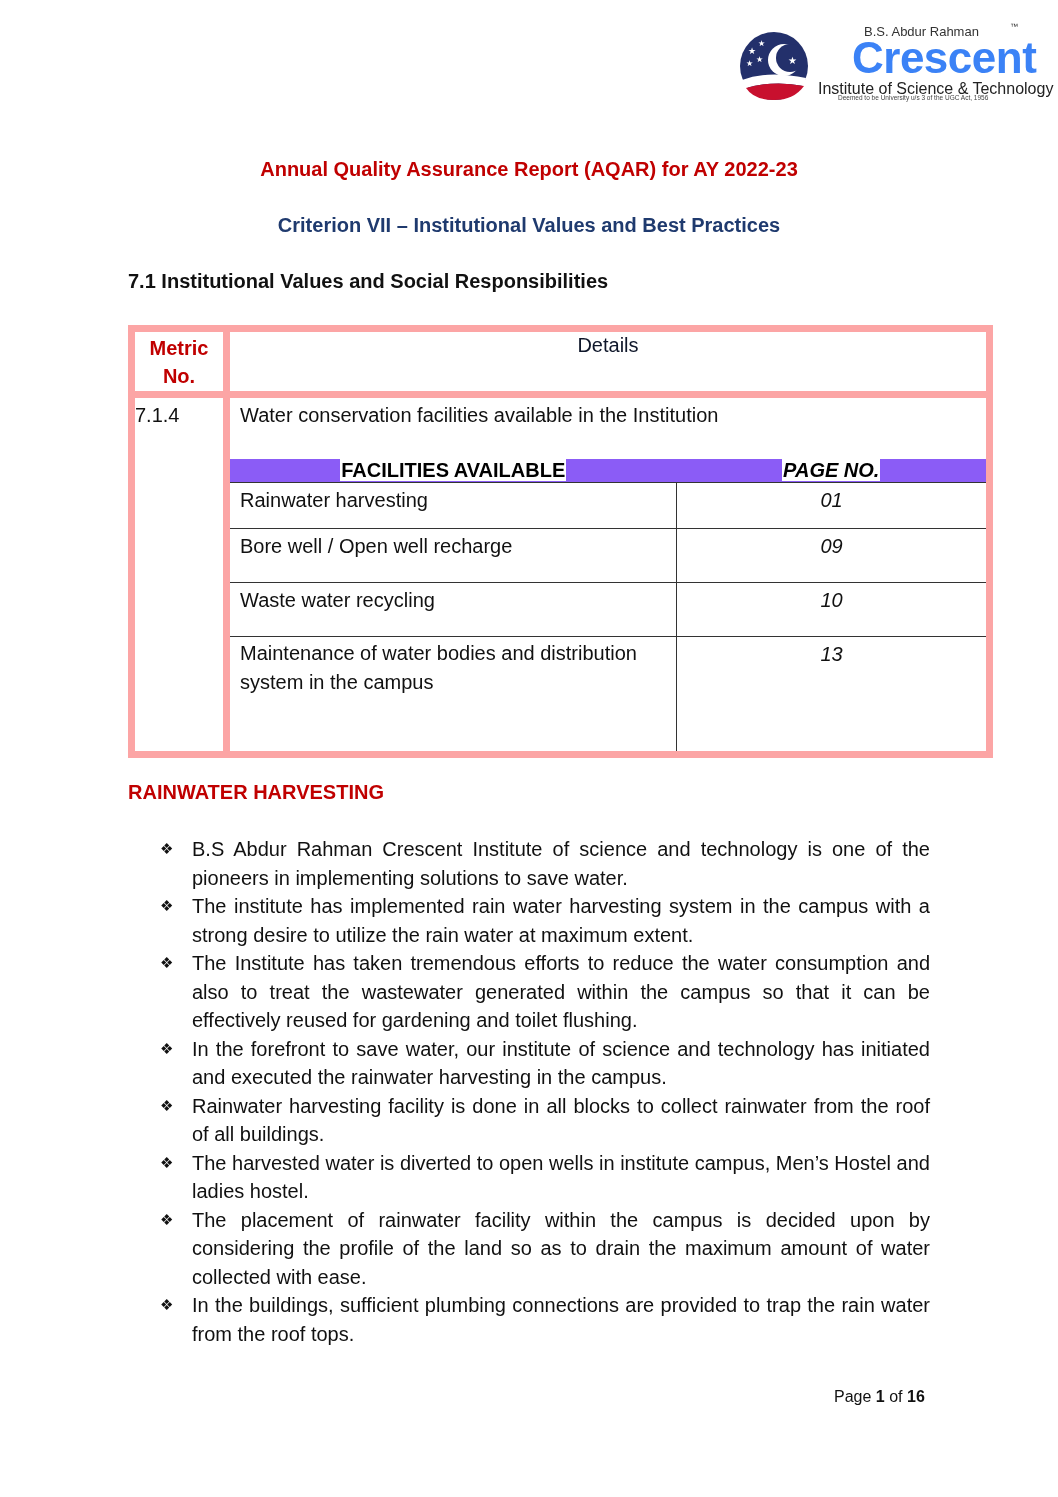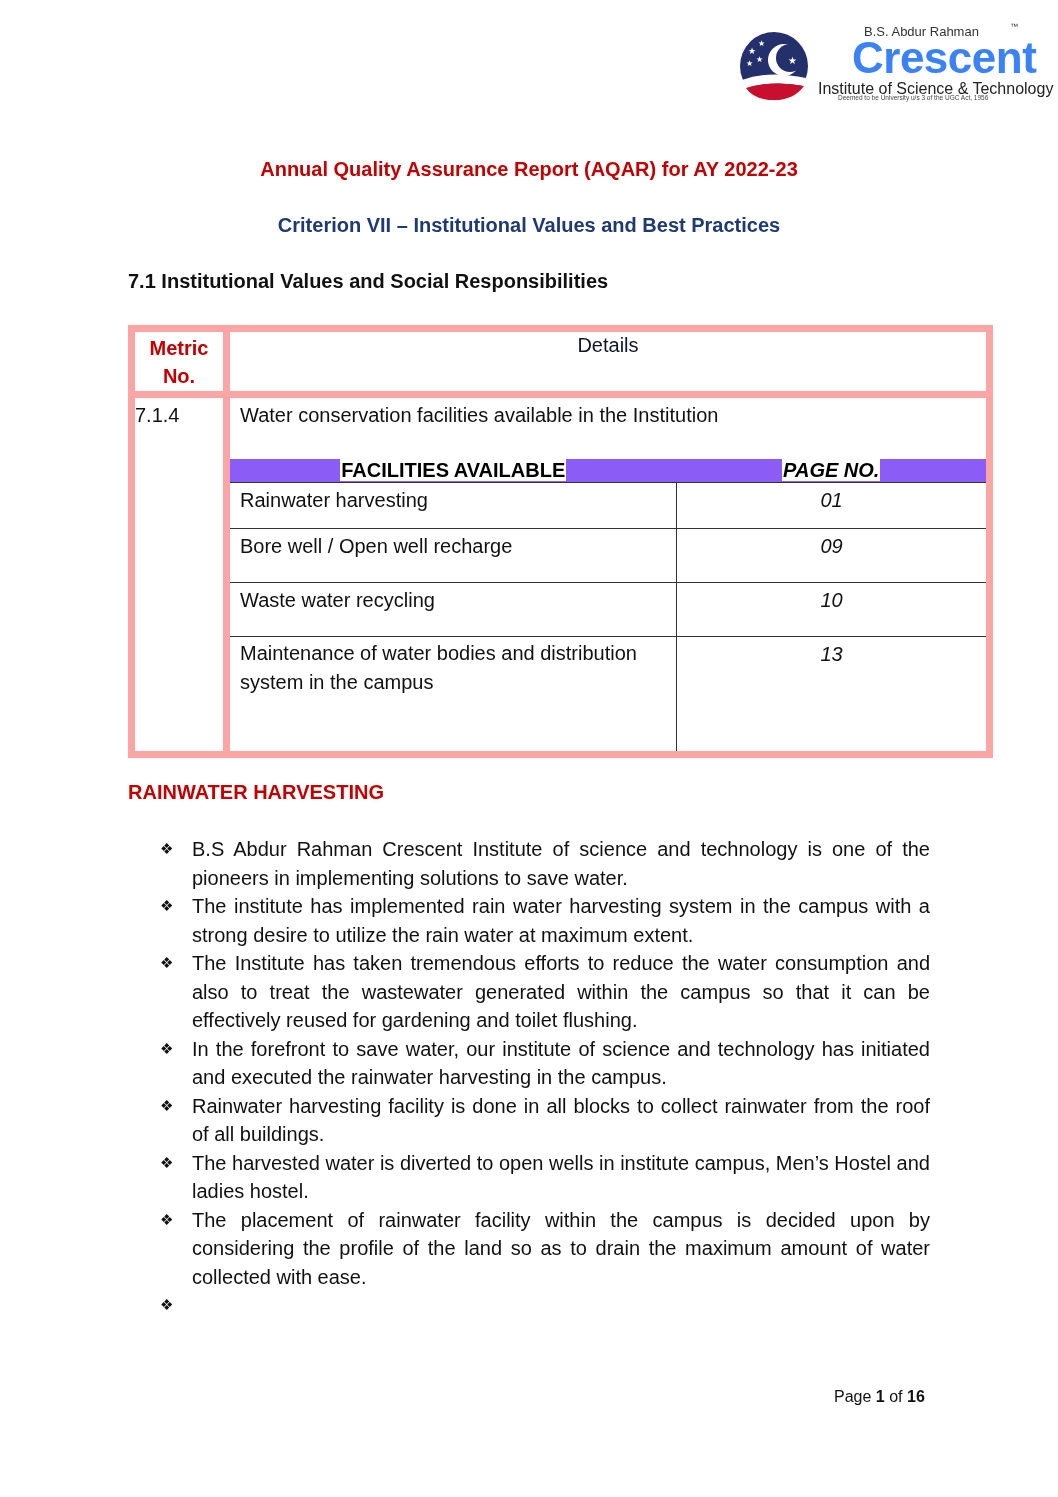--- a/index.html
+++ b/index.html
@@ -113,21 +113,21 @@
 <div class="rw-heading">RAINWATER HARVESTING</div>
 
 <ul class="bullets">
   <li><span class="bullet">❖</span><span>B.S Abdur Rahman Crescent Institute of science and technology is one of the pioneers in implementing solutions to save water.</span></li>
   <li><span class="bullet">❖</span><span>The institute has implemented rain water harvesting system in the campus with a strong desire to utilize the rain water at maximum extent.</span></li>
   <li><span class="bullet">❖</span><span>The Institute has taken tremendous efforts to reduce the water consumption and also to treat the wastewater generated within the campus so that it can be effectively reused for gardening and toilet flushing.</span></li>
   <li><span class="bullet">❖</span><span>In the forefront to save water, our institute of science and technology has initiated and executed the rainwater harvesting in the campus.</span></li>
   <li><span class="bullet">❖</span><span>Rainwater harvesting facility is done in all blocks to collect rainwater from the roof of all buildings.</span></li>
   <li><span class="bullet">❖</span><span>The harvested water is diverted to open wells in institute campus, Men’s Hostel and ladies hostel.</span></li>
   <li><span class="bullet">❖</span><span>The placement of rainwater facility within the campus is decided upon by considering the profile of the land so as to drain the maximum amount of water collected with ease.</span></li>
-  <li><span class="bullet">❖</span></li>
+  <li><span class="bullet">❖</span><span>In the buildings, sufficient plumbing connections are provided to trap the rain water from the roof tops.</span></li>
 </ul>
 
 <div class="footer">
   <span>Page</span>
   <b>1</b>
   <span>of</span>
   <b>16</b>
 </div>
 
 </body></html>

